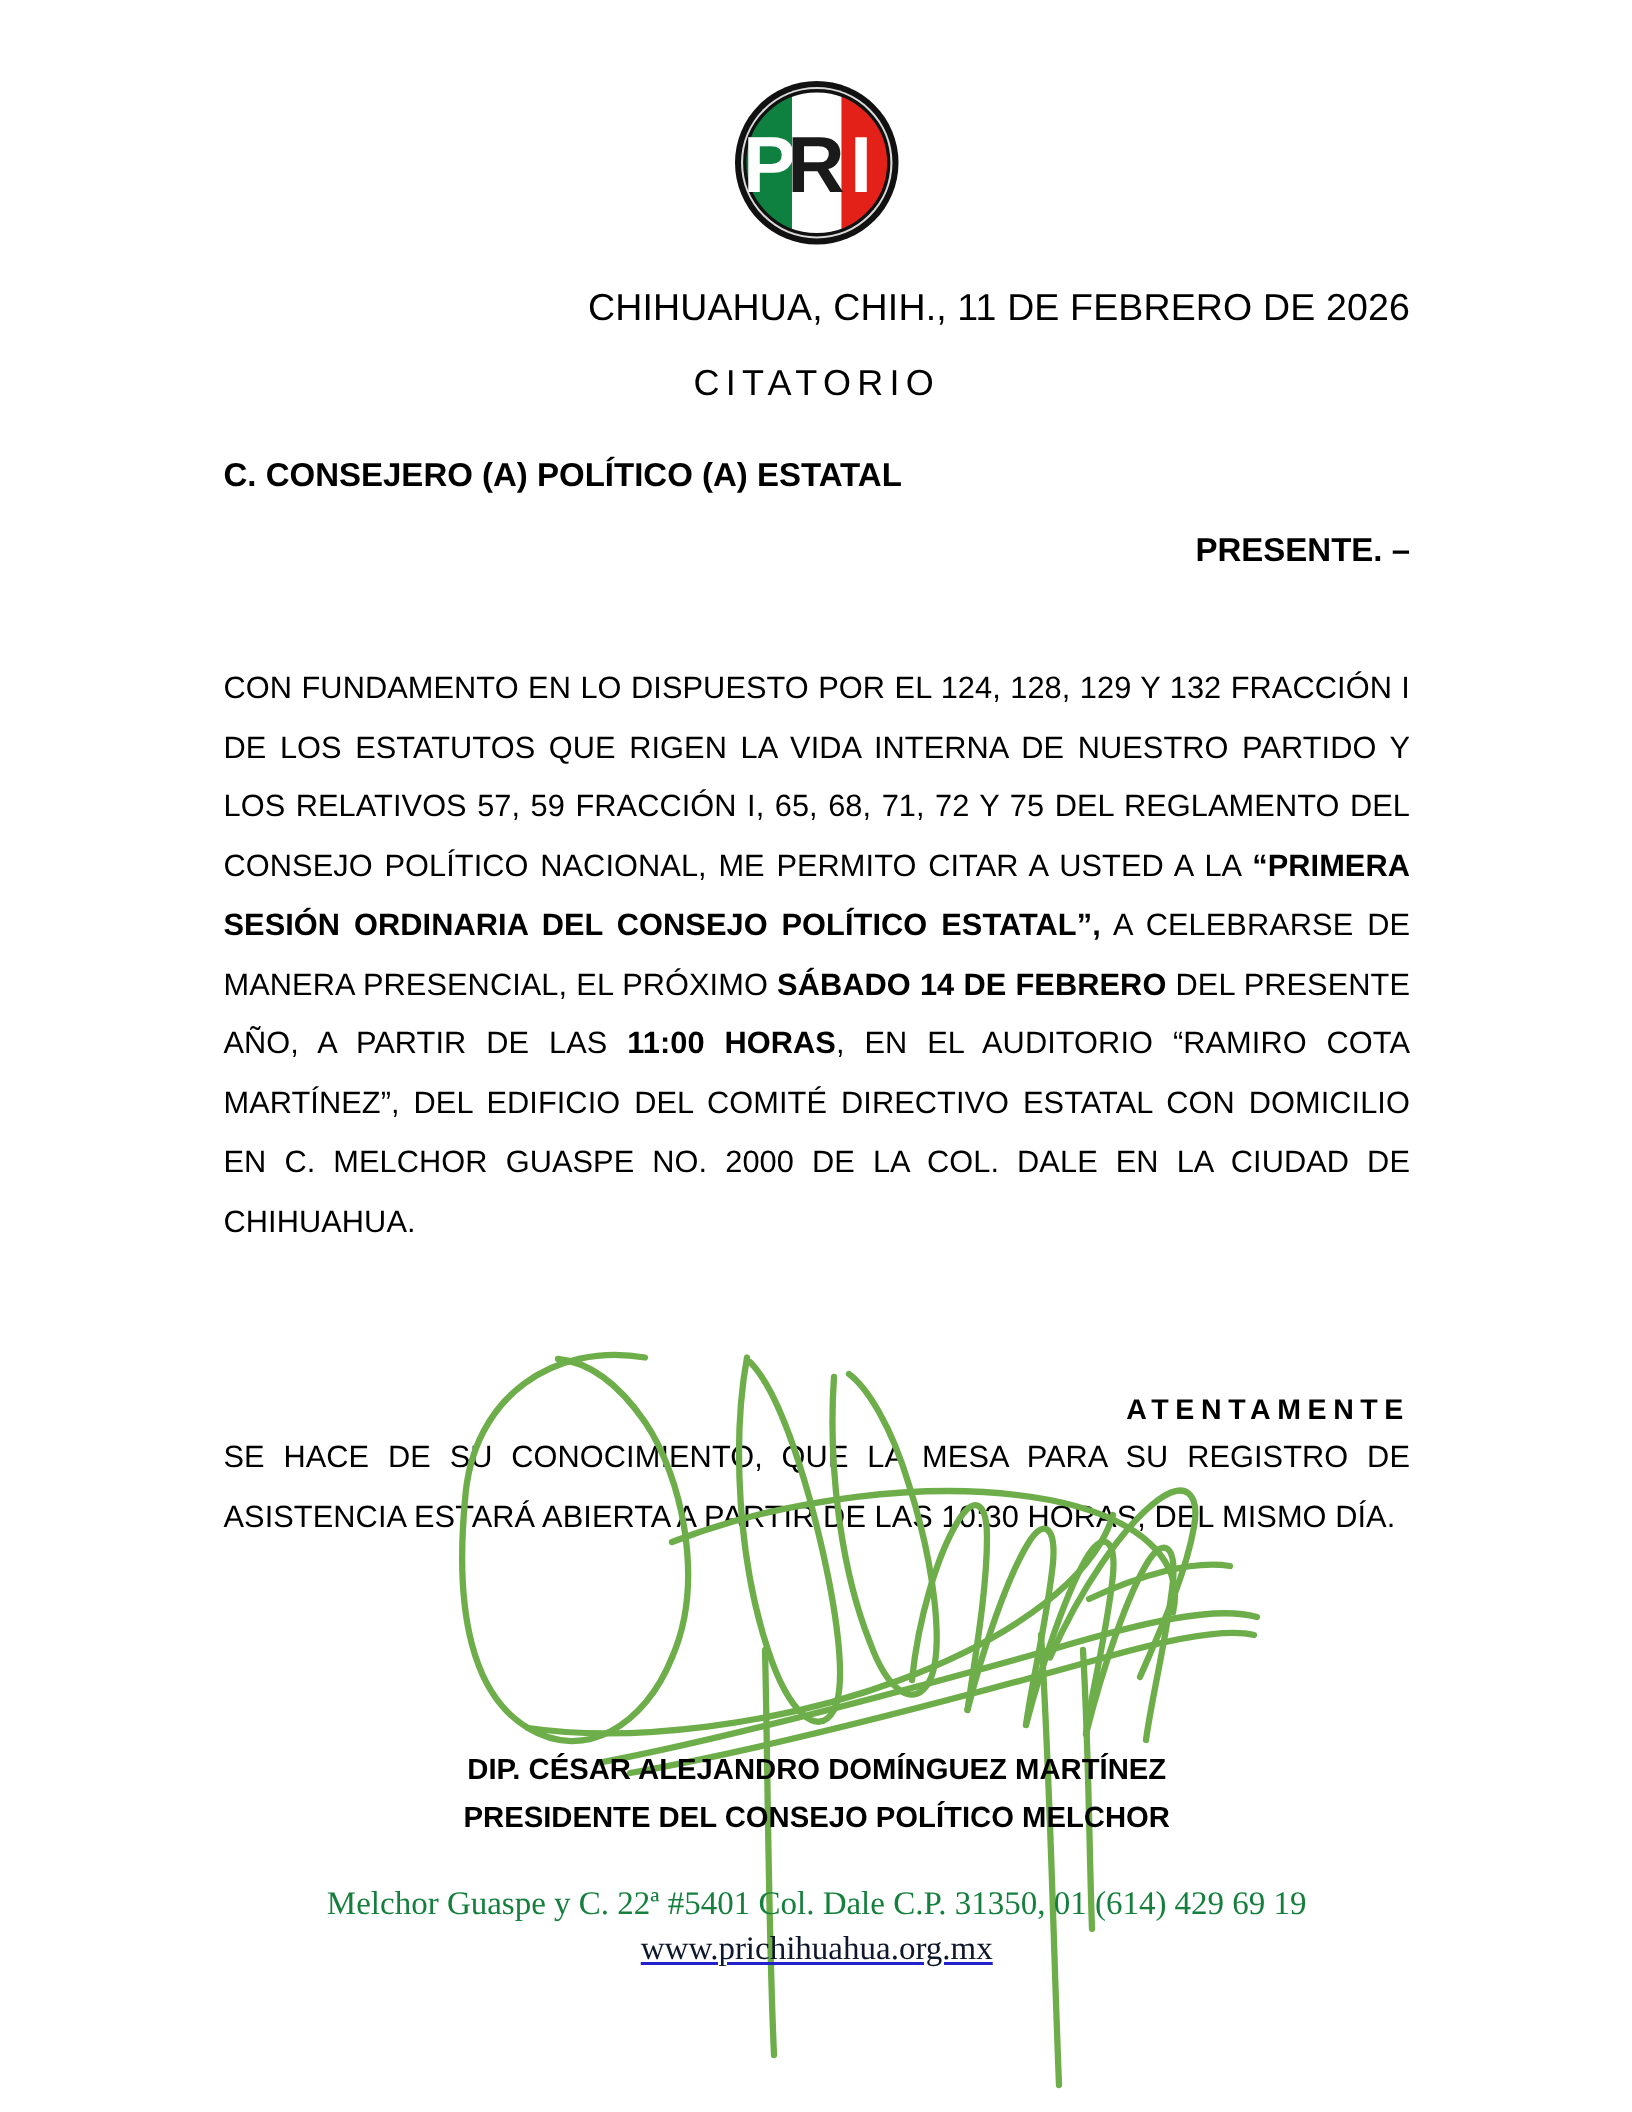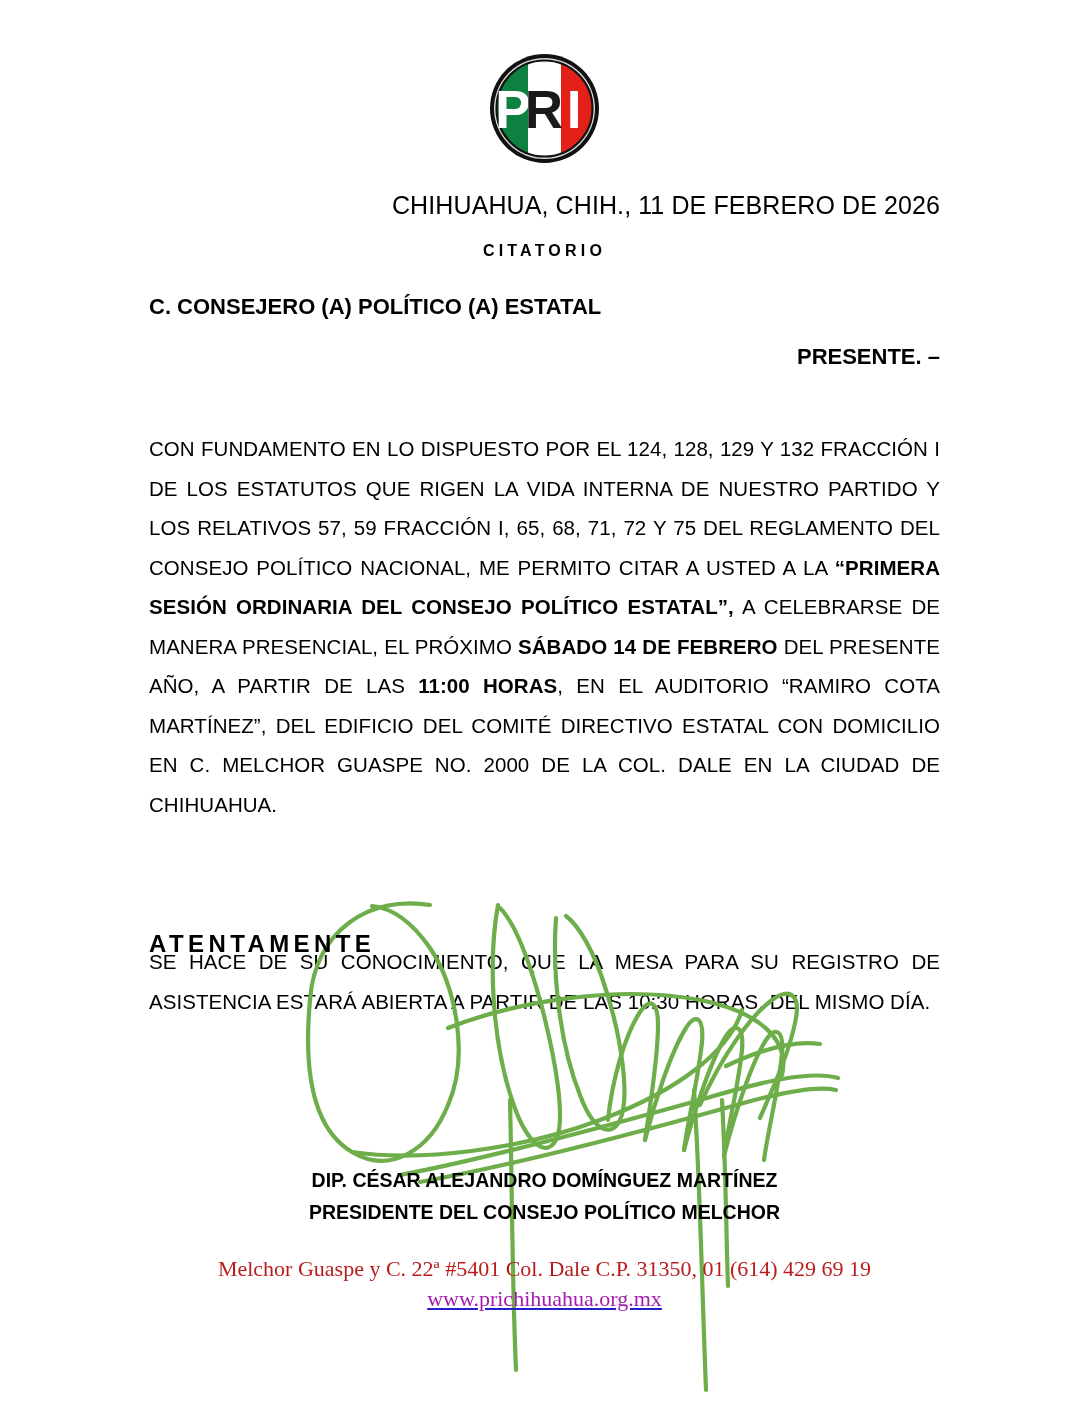--- a/index.html
+++ b/index.html
@@ -45,22 +45,22 @@
     text-align: right;
     font-size: 25px;
     letter-spacing: 0.1px;
     line-height: 1.2;
     margin: 0 0 22px 0;
     white-space: nowrap;
   }
 
   .doc-title {
     text-align: center;
-    font-size: 16px;
-    font-weight: bold;
+    font-size: 24px;
+    font-weight: normal;
     letter-spacing: 4.2px;
     margin: 0 0 36px 0;
   }
 
   .addressee {
     font-size: 22px;
     font-weight: bold;
     line-height: 1.0;
     margin: 0 0 28px 0;
   }
@@ -86,22 +86,22 @@
     text-align: left;
     margin: 0;
   }
 
   
   .closing {
     position: absolute;
     left: 149px;
     top: 930px;
     width: 791px;
-    text-align: left;
-    font-size: 24px;
+    text-align: right;
+    font-size: 19px;
     font-weight: bold;
     letter-spacing: 4.4px;
     z-index: 3;
   }
 
   .signature-layer {
     position: absolute;
     left: 0;
     top: 0;
     width: 1088px;
@@ -128,24 +128,24 @@
     position: absolute;
     left: 149px;
     top: 1254px;
     width: 791px;
     text-align: center;
     font-family: "Liberation Serif", serif;
     font-size: 22px;
     line-height: 30px;
     z-index: 3;
   }
-  .footer .addr { display: block; color: #b91c1c; }
+  .footer .addr { display: block; color: #15803d; }
   .footer .url {
     display: inline-block;
-    color: #a21caf;
+    color: #0f172a;
     text-decoration: underline;
     text-decoration-color: #2222cc;
   }
 </style>
 </head>
 <body>
 
 <div class="page">
 
   <div class="logo-wrap">

